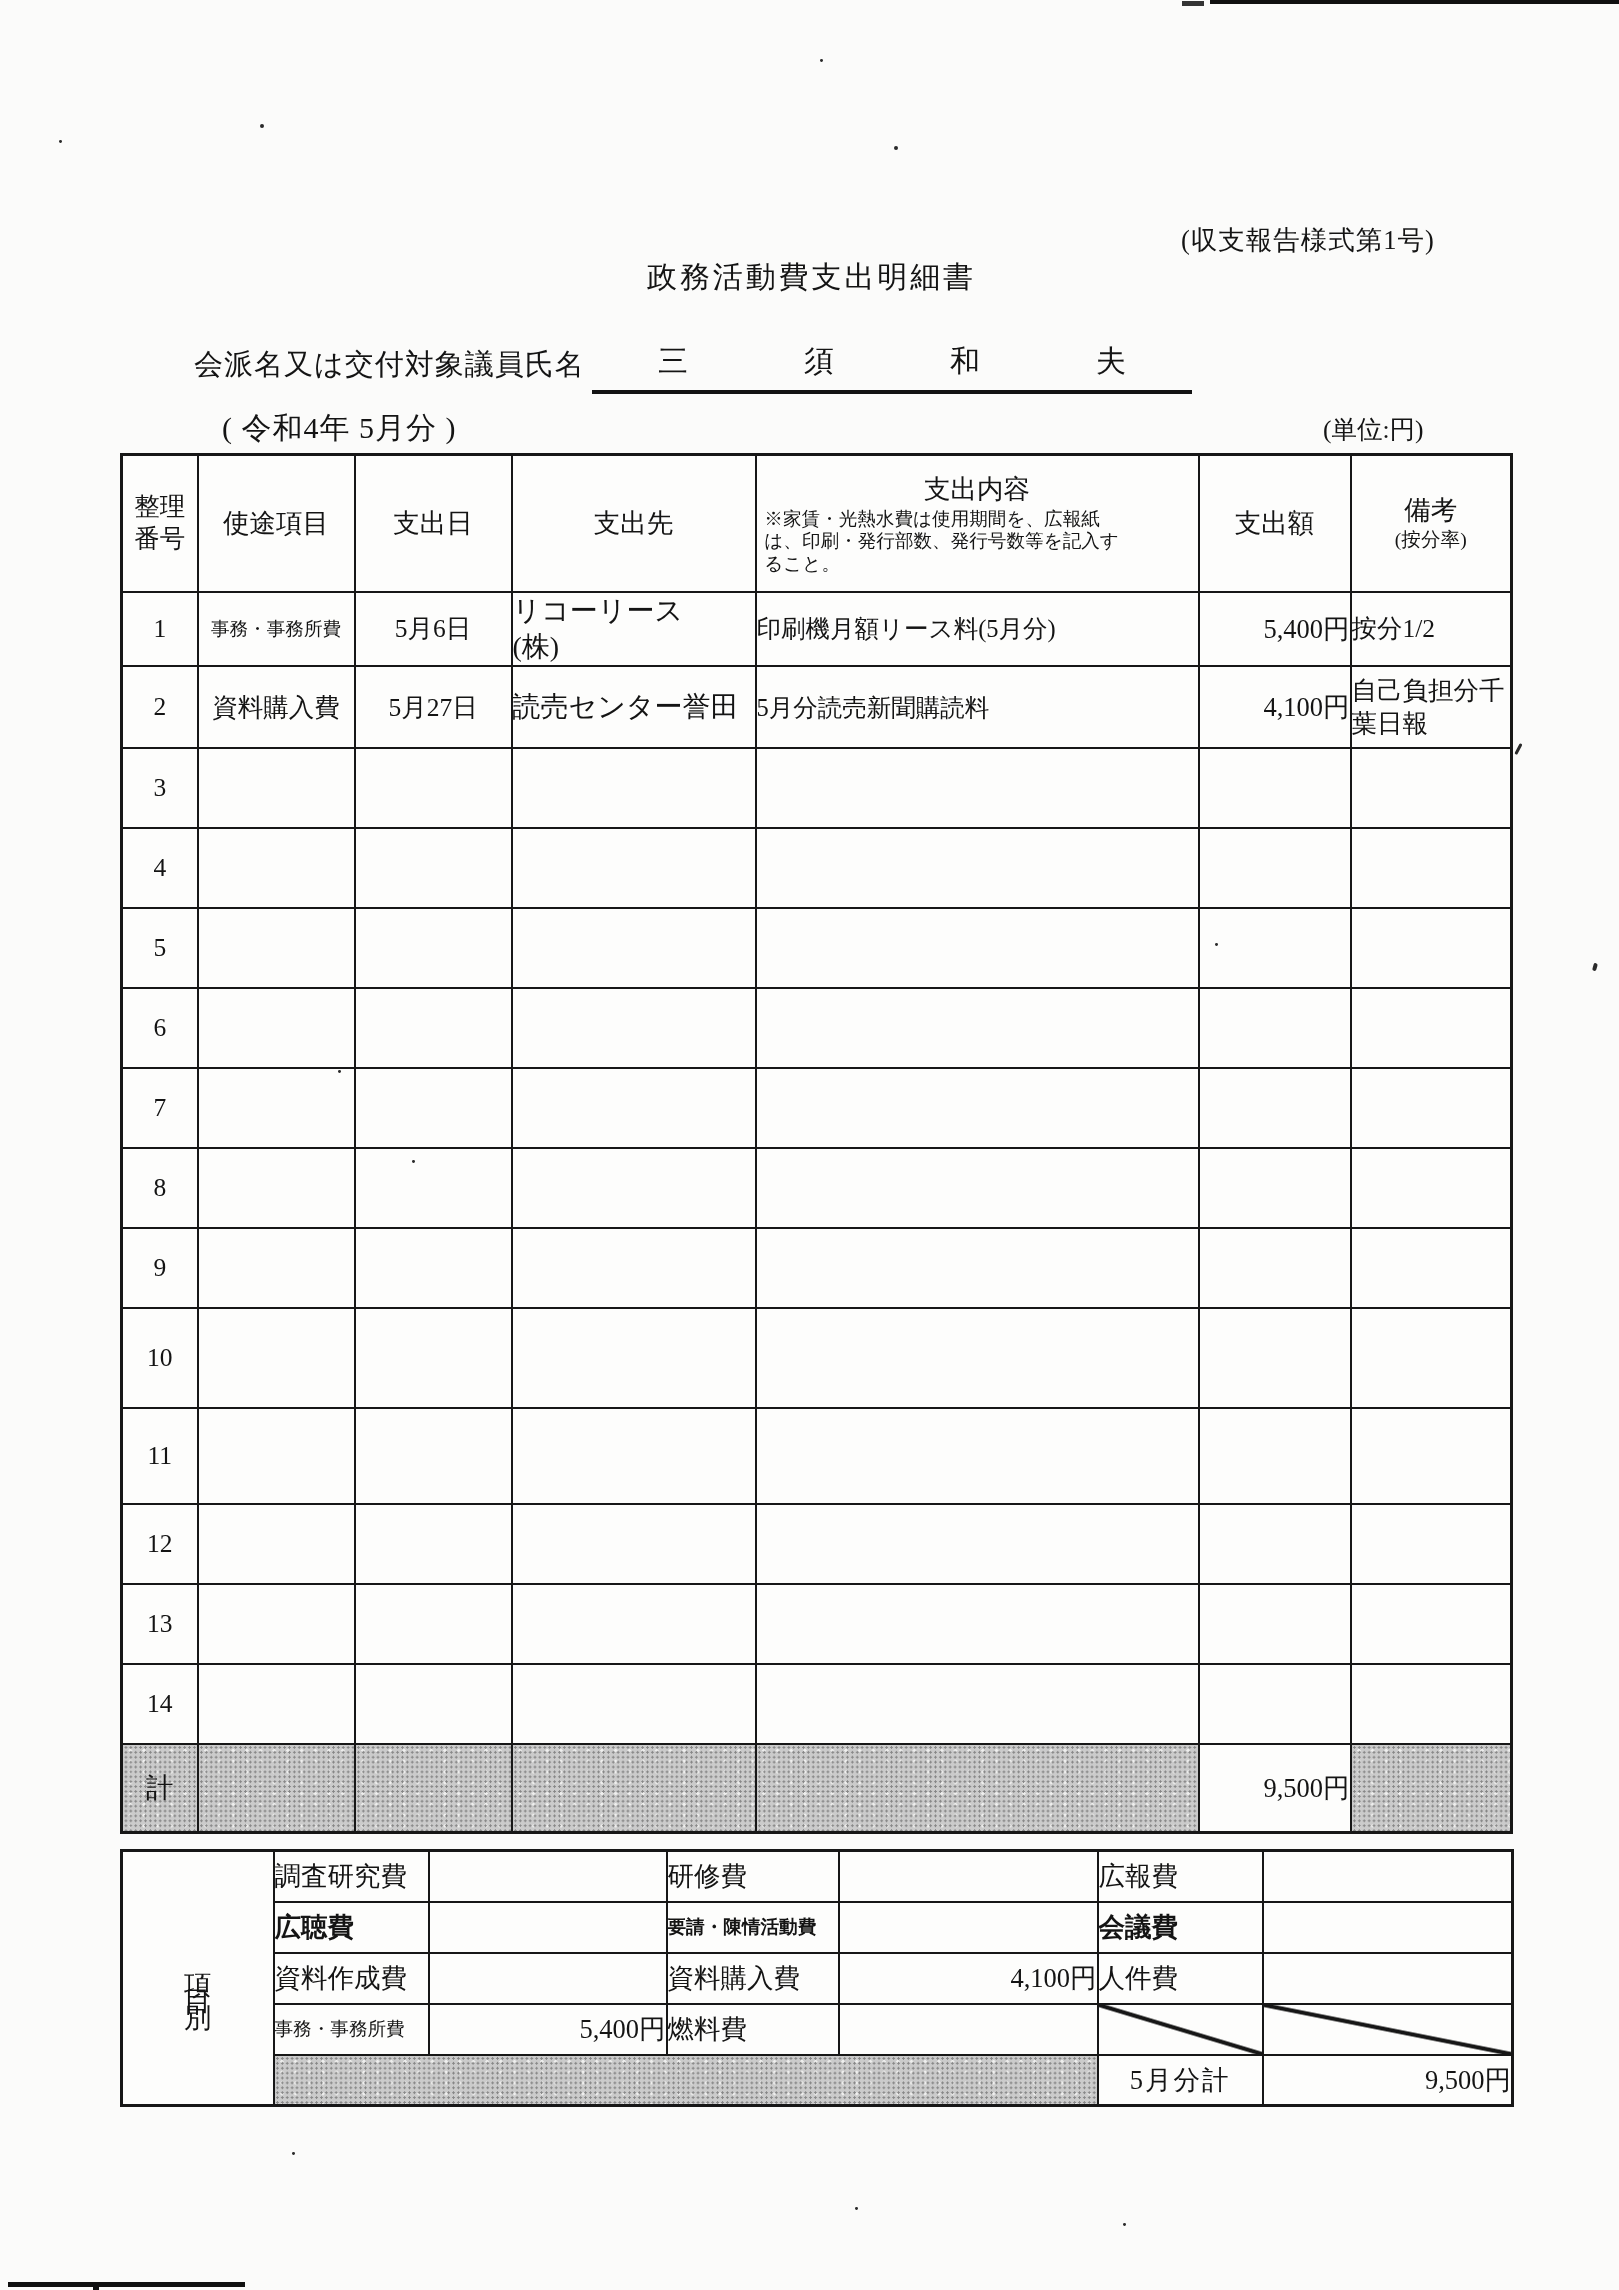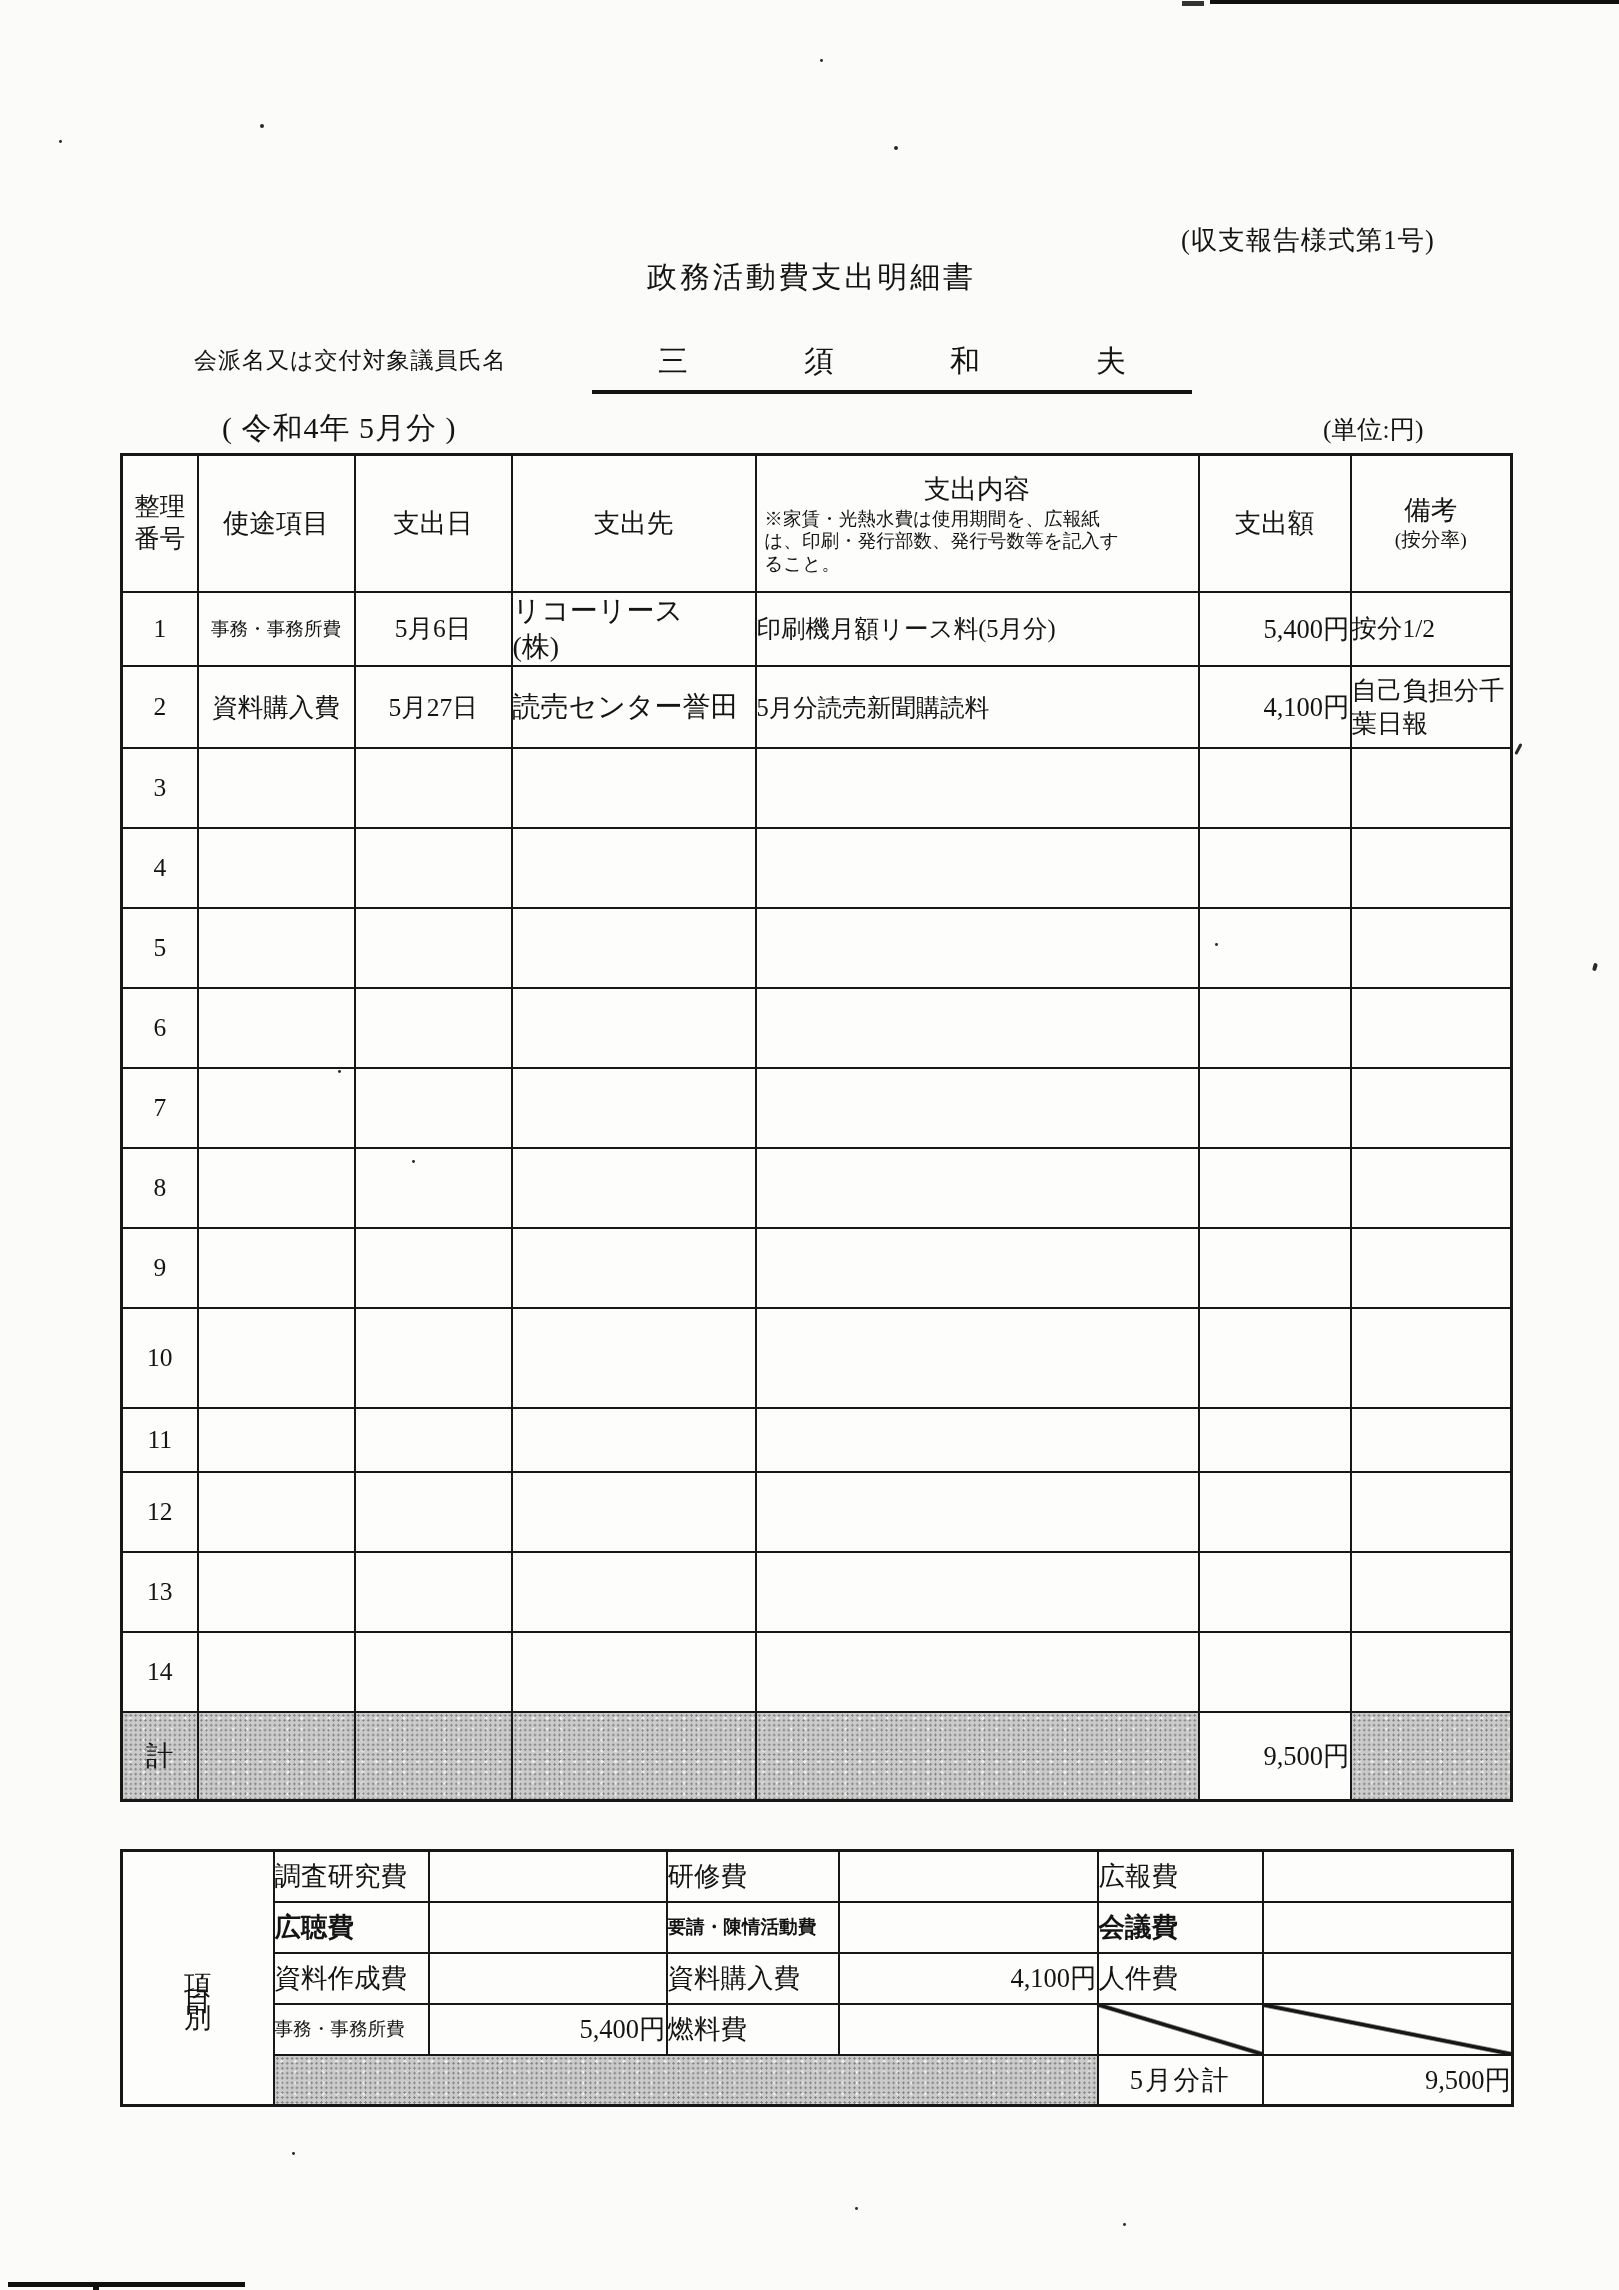--- a/index.html
+++ b/index.html
@@ -9,21 +9,21 @@
     font-family:"Liberation Serif","DejaVu Serif",serif;
     color:#141414;
     position:relative;
     overflow:hidden;
   }
   .abs{position:absolute;}
 
   
   .form-code{left:1181px;top:222px;font-size:26.5px;letter-spacing:1px;}
   .doc-title{left:647px;top:257px;font-size:30px;letter-spacing:2.9px;}
-  .name-label{left:194px;top:345px;font-size:23px;letter-spacing:1px;}
+  .name-label{left:194px;top:345px;font-size:29px;letter-spacing:1px;}
   .name-value{
     left:600px;top:341px;width:584px;
     display:flex;justify-content:space-around;
     font-size:30px;
   }
   .name-underline{left:592px;top:390px;width:600px;height:3.9px;background:#131313;}
   .period{left:222px;top:408px;font-size:30px;letter-spacing:1px;}
   .unit-note{left:1323px;top:412px;font-size:25.5px;}
 
   
@@ -211,21 +211,21 @@
   </tr>
   <tr style="height:100px;">
     <td class="c-no">10</td>
     <td></td>
         <td></td>
     <td></td>
         <td></td>
     <td></td>
         <td></td>
   </tr>
-  <tr style="height:64px;">
+  <tr style="height:96px;">
     <td class="c-no">11</td>
     <td></td>
         <td></td>
     <td></td>
         <td></td>
     <td></td>
         <td></td>
   </tr>
   <tr style="height:80px;margin-top:32px;">
     <td class="c-no">12</td>

